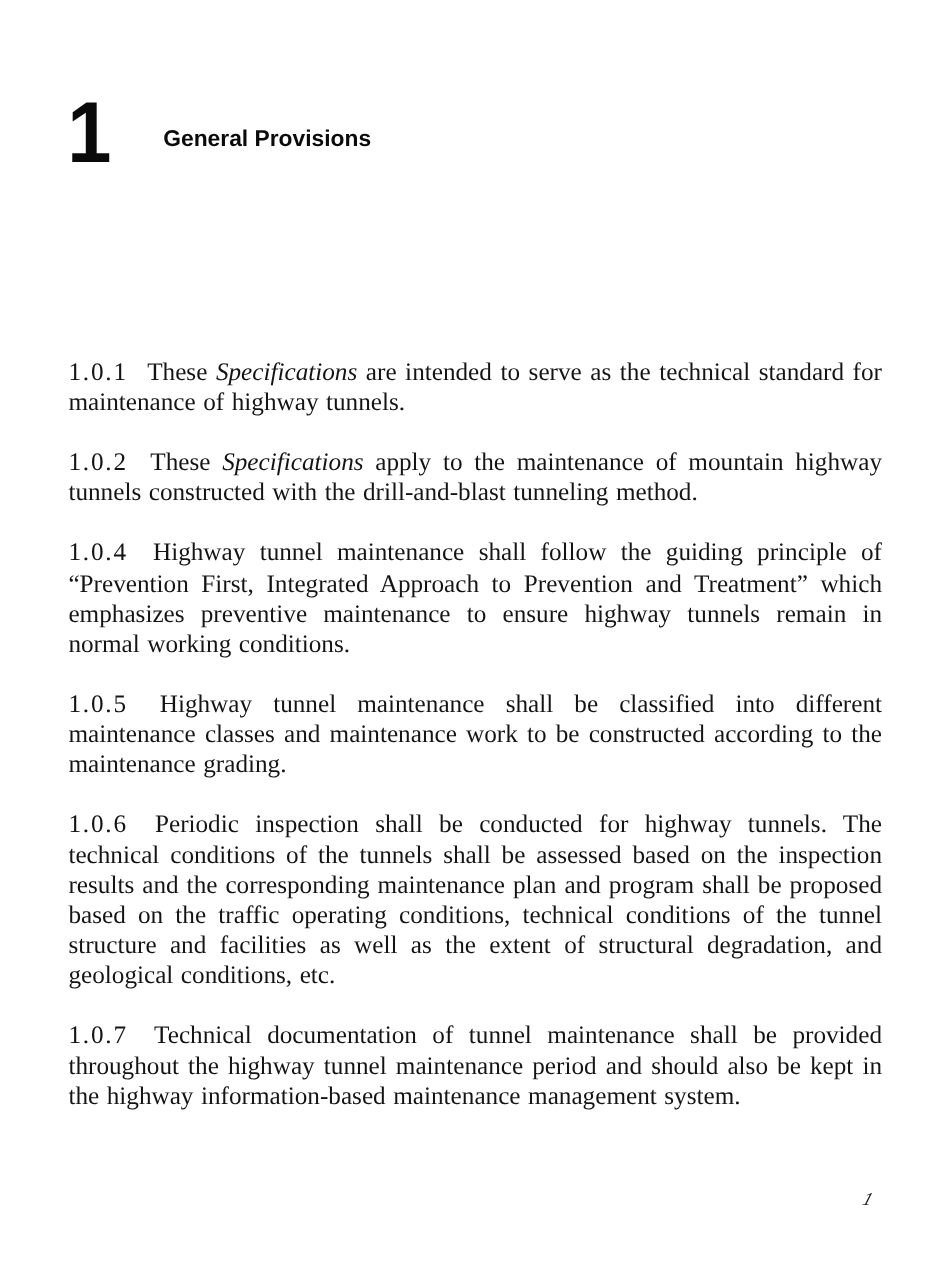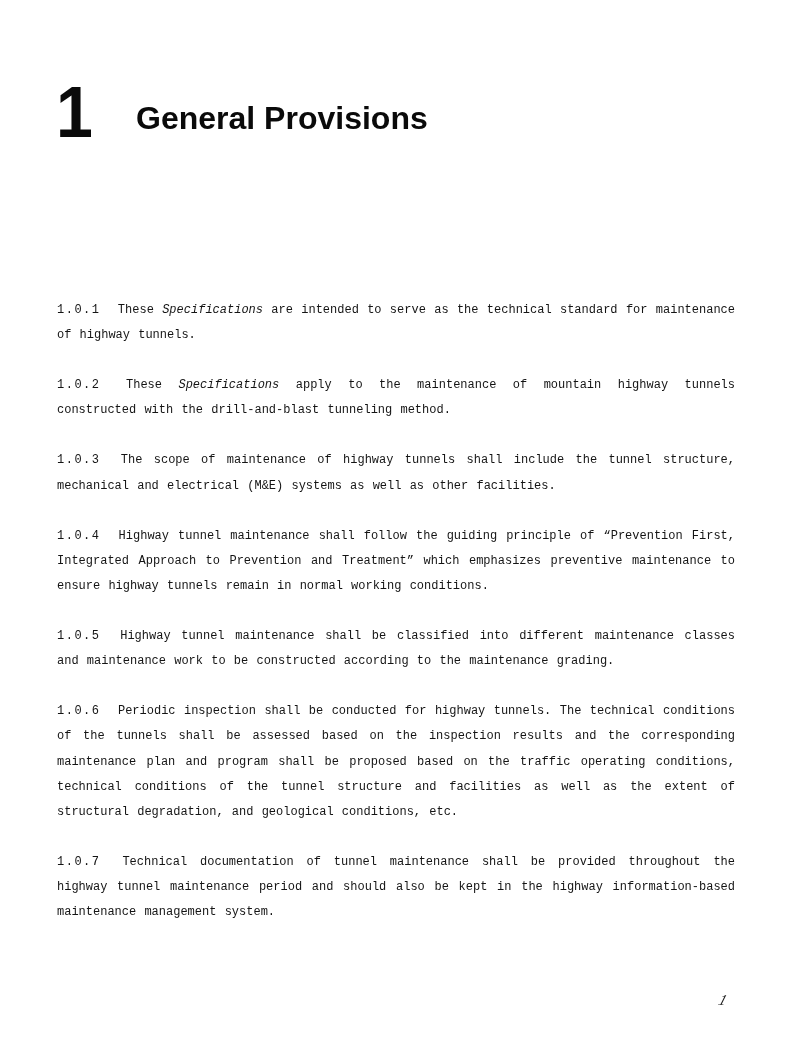--- a/index.html
+++ b/index.html
@@ -28,33 +28,33 @@
       line-height: 58px;
       height: 58px;
       letter-spacing: -2px;
       transform: scaleX(0.92);
       transform-origin: left bottom;
       color: #0a0a0a;
     }
     .chapter-title {
       font-family: "Liberation Sans", sans-serif;
       font-weight: bold;
-      font-size: 32px;
+      font-size: 19px;
       line-height: 30px;
       margin-left: 42px;
       margin-bottom: 8px;
       color: #0a0a0a;
     }
     .content {
       position: absolute;
       left: 57px;
       top: 298px;
       width: 678px;
-      font-family: Liberation Mono, monospace;
-      font-size: 12px;
+      font-family: Liberation Serif, serif;
+      font-size: 21px;
       line-height: 25.2px;
       color: #141414;
     }
     .clause {
       margin: 0 0 24.8px 0;
       text-align: justify;
       text-align-last: left;
     }
     .clause-number {
       letter-spacing: 1.5px;
@@ -86,24 +86,20 @@
   <p class="clause">
     <span class="clause-number">1.0.1</span>
     <span class="clause-text"><span>These </span><em>Specifications</em><span> are intended to serve as the technical standard for maintenance of highway tunnels.</span></span>
   </p>
 
   <p class="clause">
     <span class="clause-number">1.0.2</span>
     <span class="clause-text"><span>These </span><em>Specifications</em><span> apply to the maintenance of mountain highway tunnels constructed with the drill-and-blast tunneling method.</span></span>
   </p>
 
-  <p class="clause">
-    <span class="clause-number">1.0.3</span>
-    <span class="clause-text">The scope of maintenance of highway tunnels shall include the tunnel structure, mechanical and electrical (M&amp;E) systems as well as other facilities.</span>
-  </p>
 
   <p class="clause">
     <span class="clause-number">1.0.4</span>
     <span class="clause-text">Highway tunnel maintenance shall follow the guiding principle of “Prevention First, Integrated Approach to Prevention and Treatment” which emphasizes preventive maintenance to ensure highway tunnels remain in normal working conditions.</span>
   </p>
 
   <p class="clause">
     <span class="clause-number">1.0.5</span>
     <span class="clause-text">Highway tunnel maintenance shall be classified into different maintenance classes and maintenance work to be constructed according to the maintenance grading.</span>
   </p>

